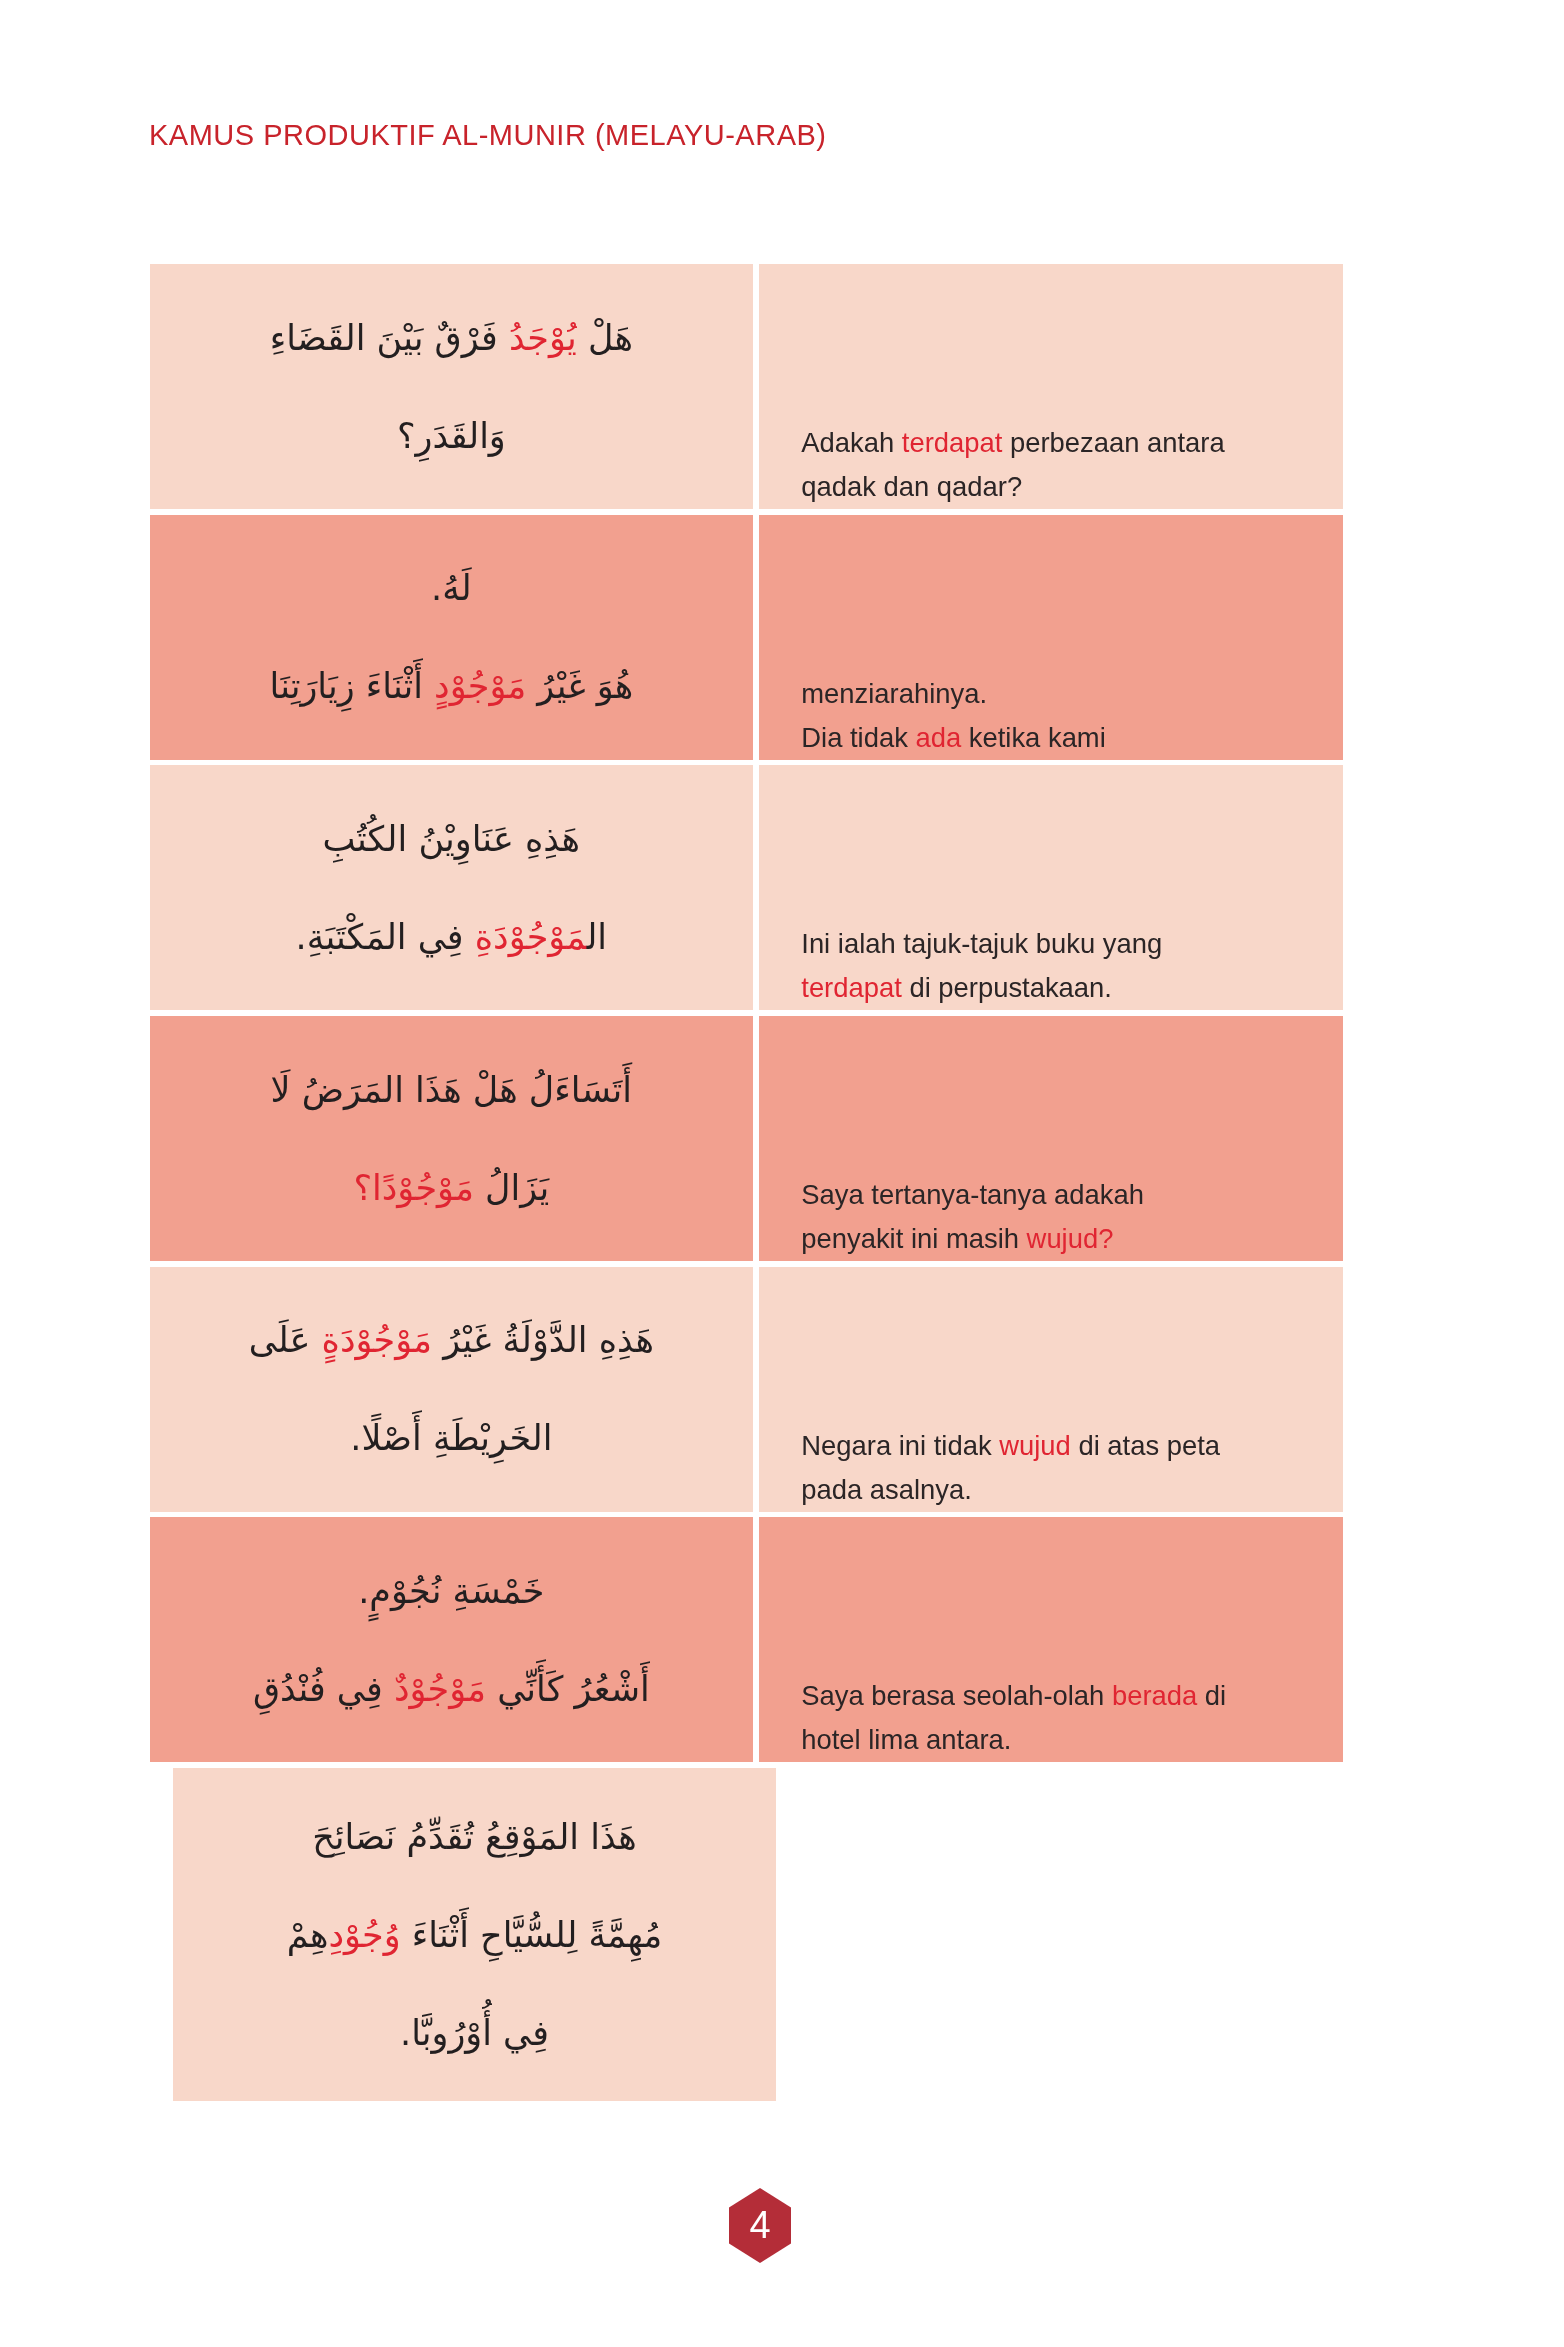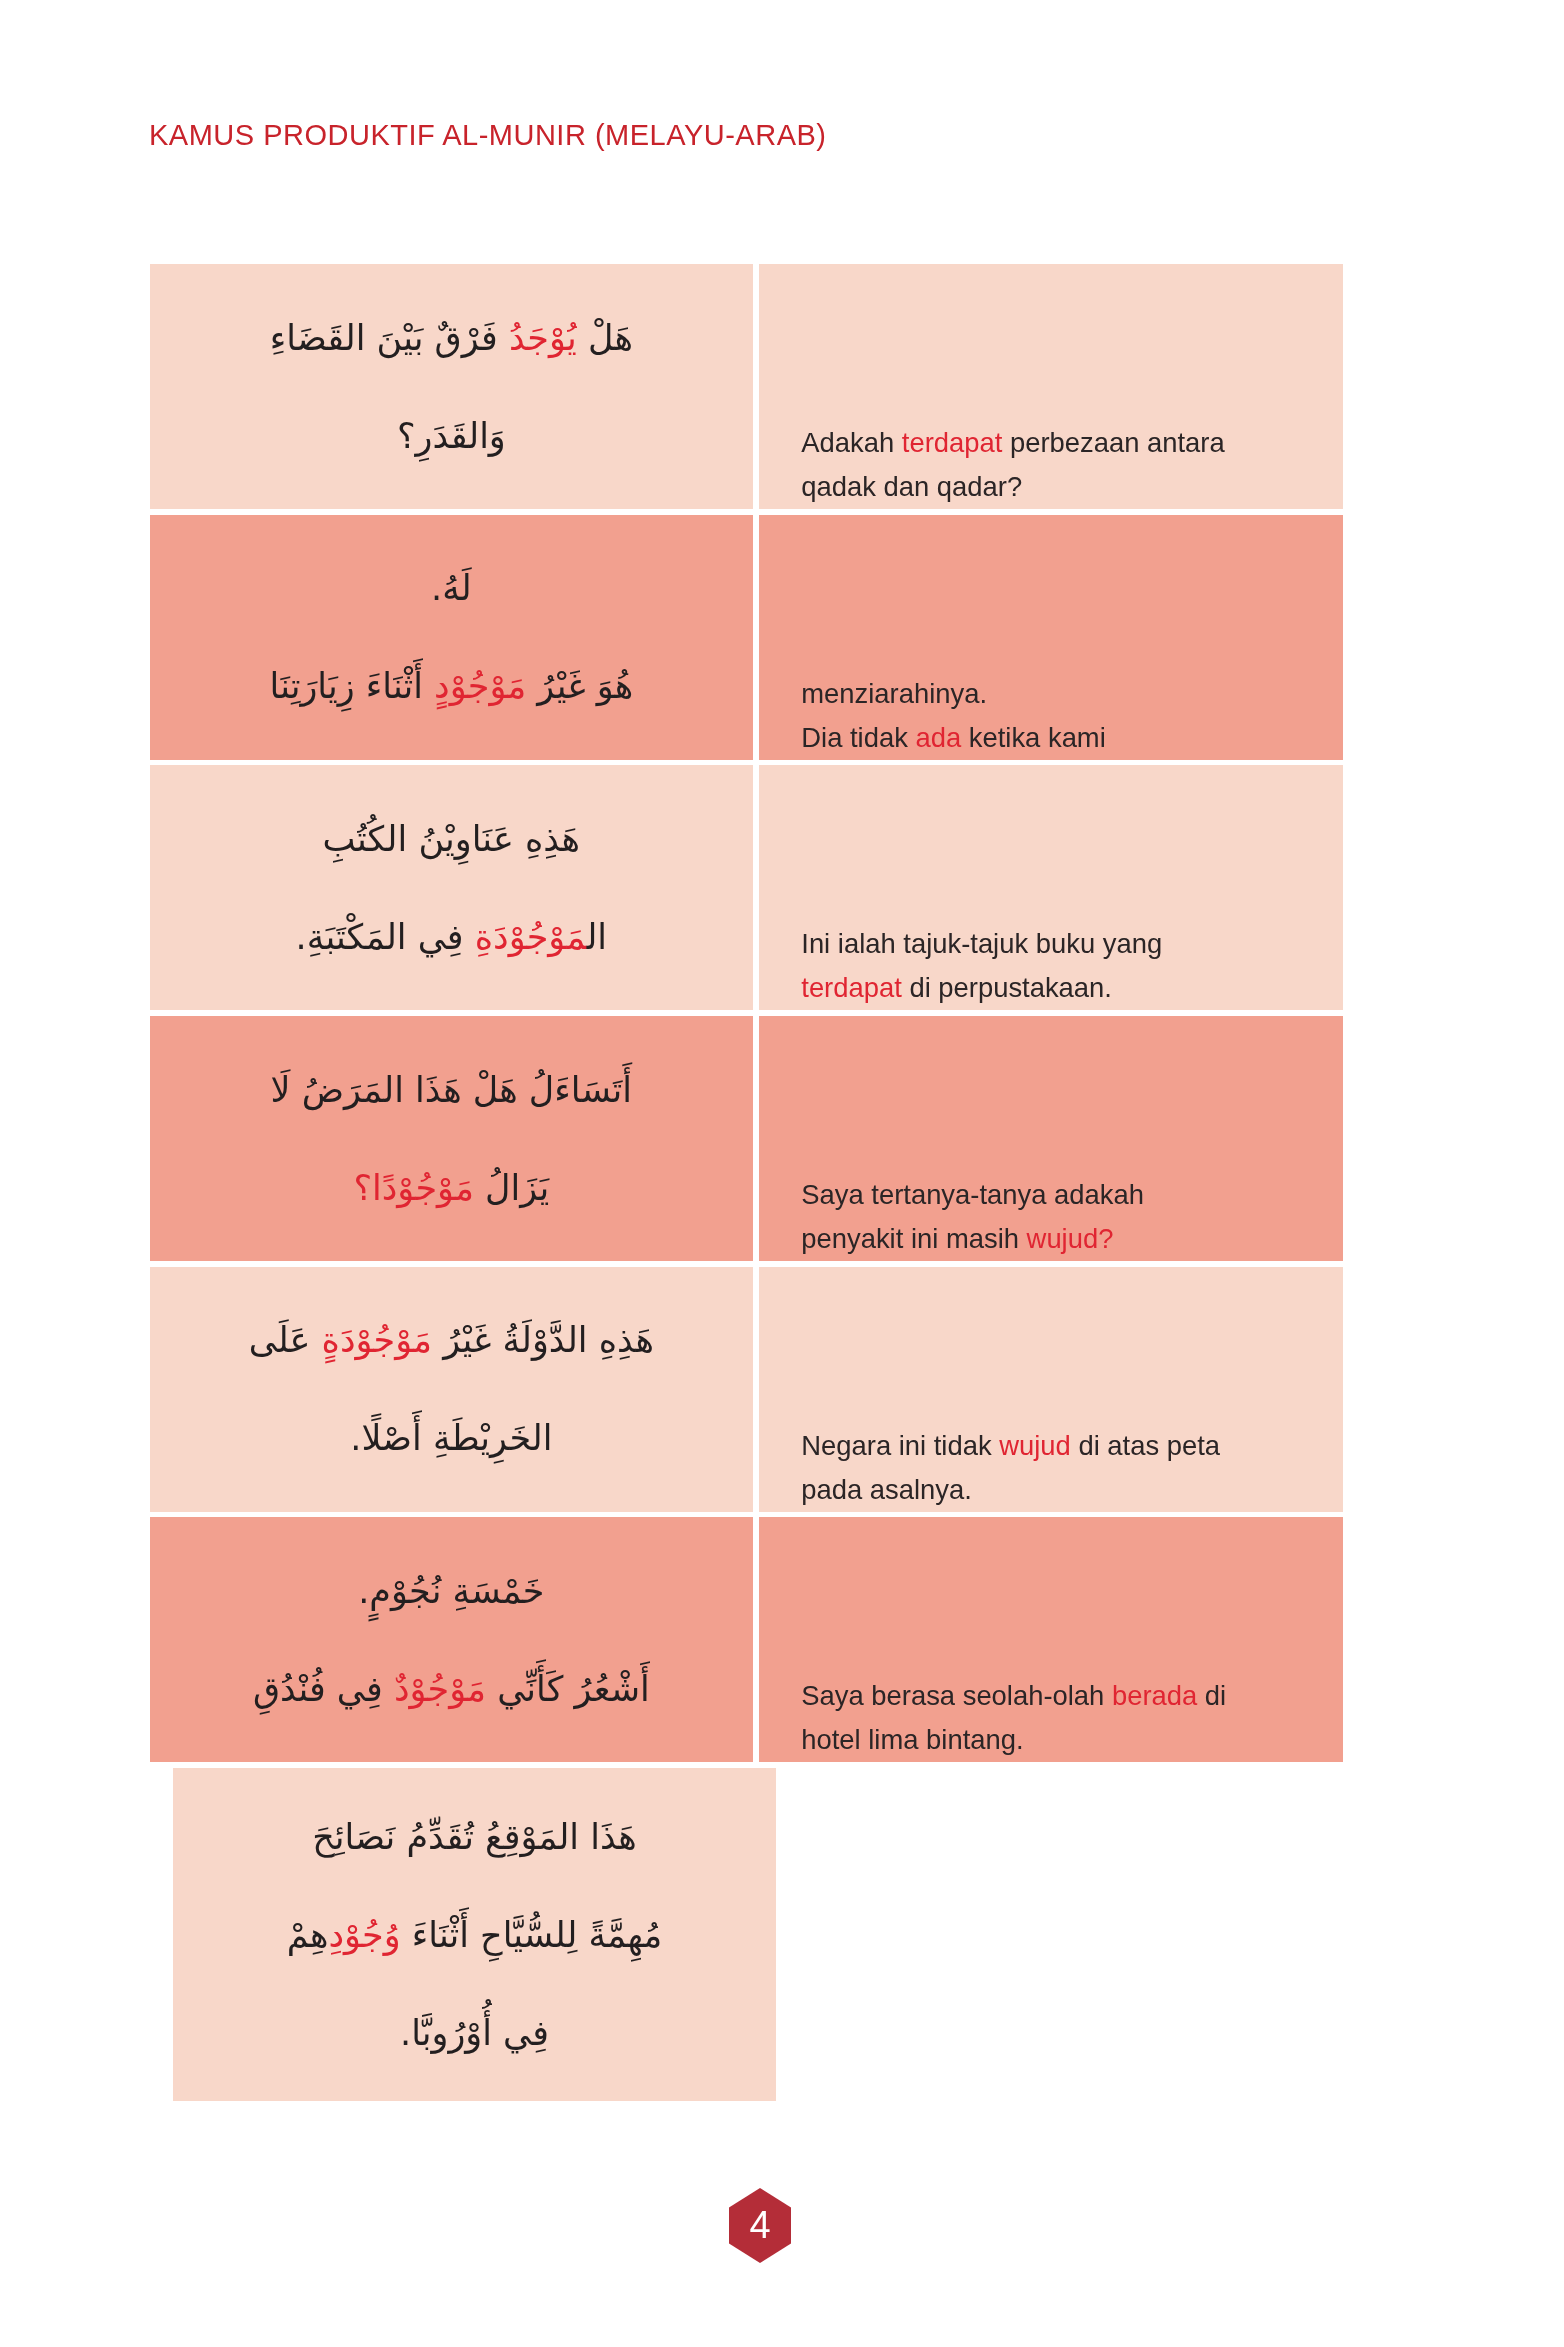--- a/index.html
+++ b/index.html
@@ -116,21 +116,21 @@
       </div>
   </div>
 
   <div class="row dark">
     <div class="cell arabic">
         <div class="line"><span>خَمْسَةِ نُجُوْمٍ.</span></div>
         <div class="line"><span>أَشْعُرُ كَأَنِّي </span><span class="seg-red">مَوْجُوْدٌ</span><span> فِي فُنْدُقِ</span></div>
       </div>
     <div class="cell malay">
         <div class="line"><span>Saya berasa seolah-olah </span><span class="seg-red">berada</span><span> di</span></div>
-        <div class="line"><span>hotel lima bintang.</span></div>
+        <div class="line"><span>hotel lima antara.</span></div>
       </div>
   </div>
 
   <div class="row light tall">
     <div class="cell arabic">
         <div class="line"><span>هَذَا المَوْقِعُ تُقَدِّمُ نَصَائِحَ</span></div>
         <div class="line"><span>مُهِمَّةً لِلسُّيَّاحِ أَثْنَاءَ </span><span class="seg-red">وُجُوْدِ</span><span>هِمْ</span></div>
         <div class="line"><span>فِي أُوْرُوبَّا.</span></div>
       </div>
   </div>

